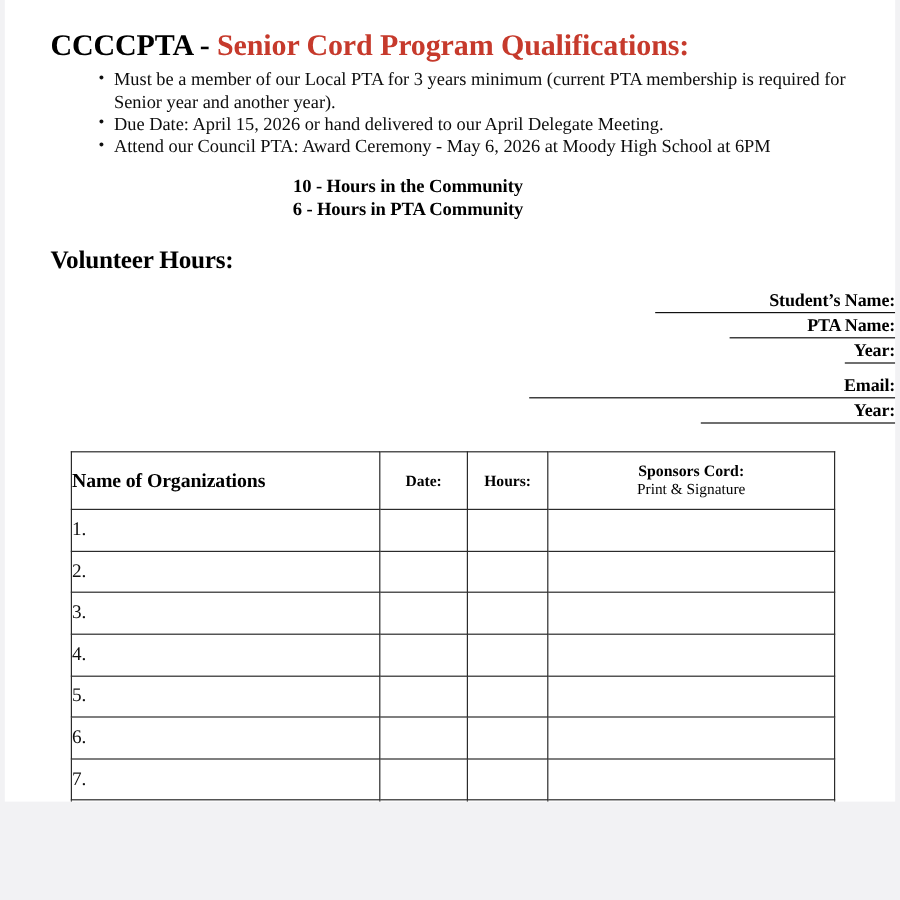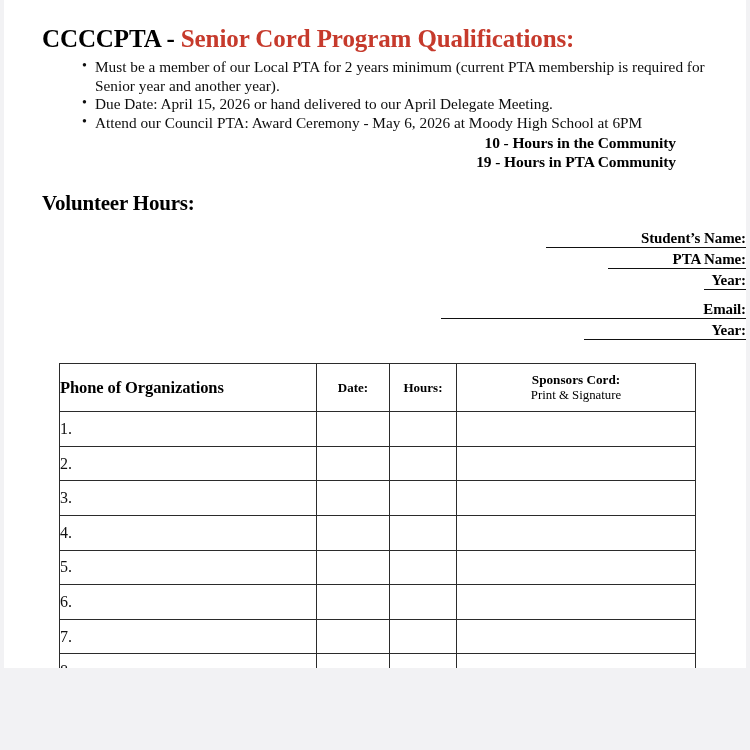--- a/index.html
+++ b/index.html
@@ -57,23 +57,23 @@
   .bullets li::before {
     content: "\2022";
     position: absolute;
     left: 0;
     top: -1px;
     font-size: 14px;
   }
 
   
   .hours-lines {
-    margin: 1px 0 0 0;
+    margin: 14px 0 0 0;
     padding: 0;
-    text-align: right;
+    text-align: center;
     padding-right: 70px;
   }
   .hours-lines div {
     font-size: 15.5px;
     font-weight: bold;
     line-height: 19px;
     letter-spacing: -0.1px;
   }
 
   
@@ -170,28 +170,28 @@
 </head>
 <body>
 
 <div id="page">
 
   <h1 class="doc-title">
     <span class="title-black">CCCCPTA - </span><span class="title-red">Senior Cord Program Qualifications:</span>
   </h1>
 
   <ul class="bullets">
-    <li>Must be a member of our Local PTA for 2 years minimum (current PTA membership is required for Senior year and another year).</li>
+    <li>Must be a member of our Local PTA for 3 years minimum (current PTA membership is required for Senior year and another year).</li>
     <li>Due Date: April 15, 2026 or hand delivered to our April Delegate Meeting.</li>
     <li>Attend our Council PTA: Award Ceremony - May 6, 2026 at Moody High School at  6PM</li>
   </ul>
 
   <div class="hours-lines">
     <div>10 - Hours in the Community</div>
-    <div>19 - Hours in PTA  Community</div>
+    <div>6 - Hours in PTA  Community</div>
   </div>
 
   <h2 class="section-heading">Volunteer Hours:</h2>
 
   <div class="form-rows">
 
     <div class="form-row">
       <span class="field-label">Student’s Name:</span>
       <span class="rule r-studentname"></span>
       <span class="gap-md"></span>
@@ -216,21 +216,21 @@
   <div class="table-wrap">
     <table class="vh-table">
       <colgroup>
         <col class="col-org">
           <col class="col-date">
           <col class="col-hours">
           <col class="col-spon">
       </colgroup>
       <thead>
         <tr>
-          <th class="h-org">Phone of Organizations</th>
+          <th class="h-org">Name of Organizations</th>
           <th class="h-date">Date:</th>
           <th class="h-hours">Hours:</th>
           <th class="h-spon">
             <span>Sponsors Cord:</span>
             <span class="sub">Print &amp; Signature</span>
           </th>
         </tr>
       </thead>
       <tbody id="table-body">
           <tr>

